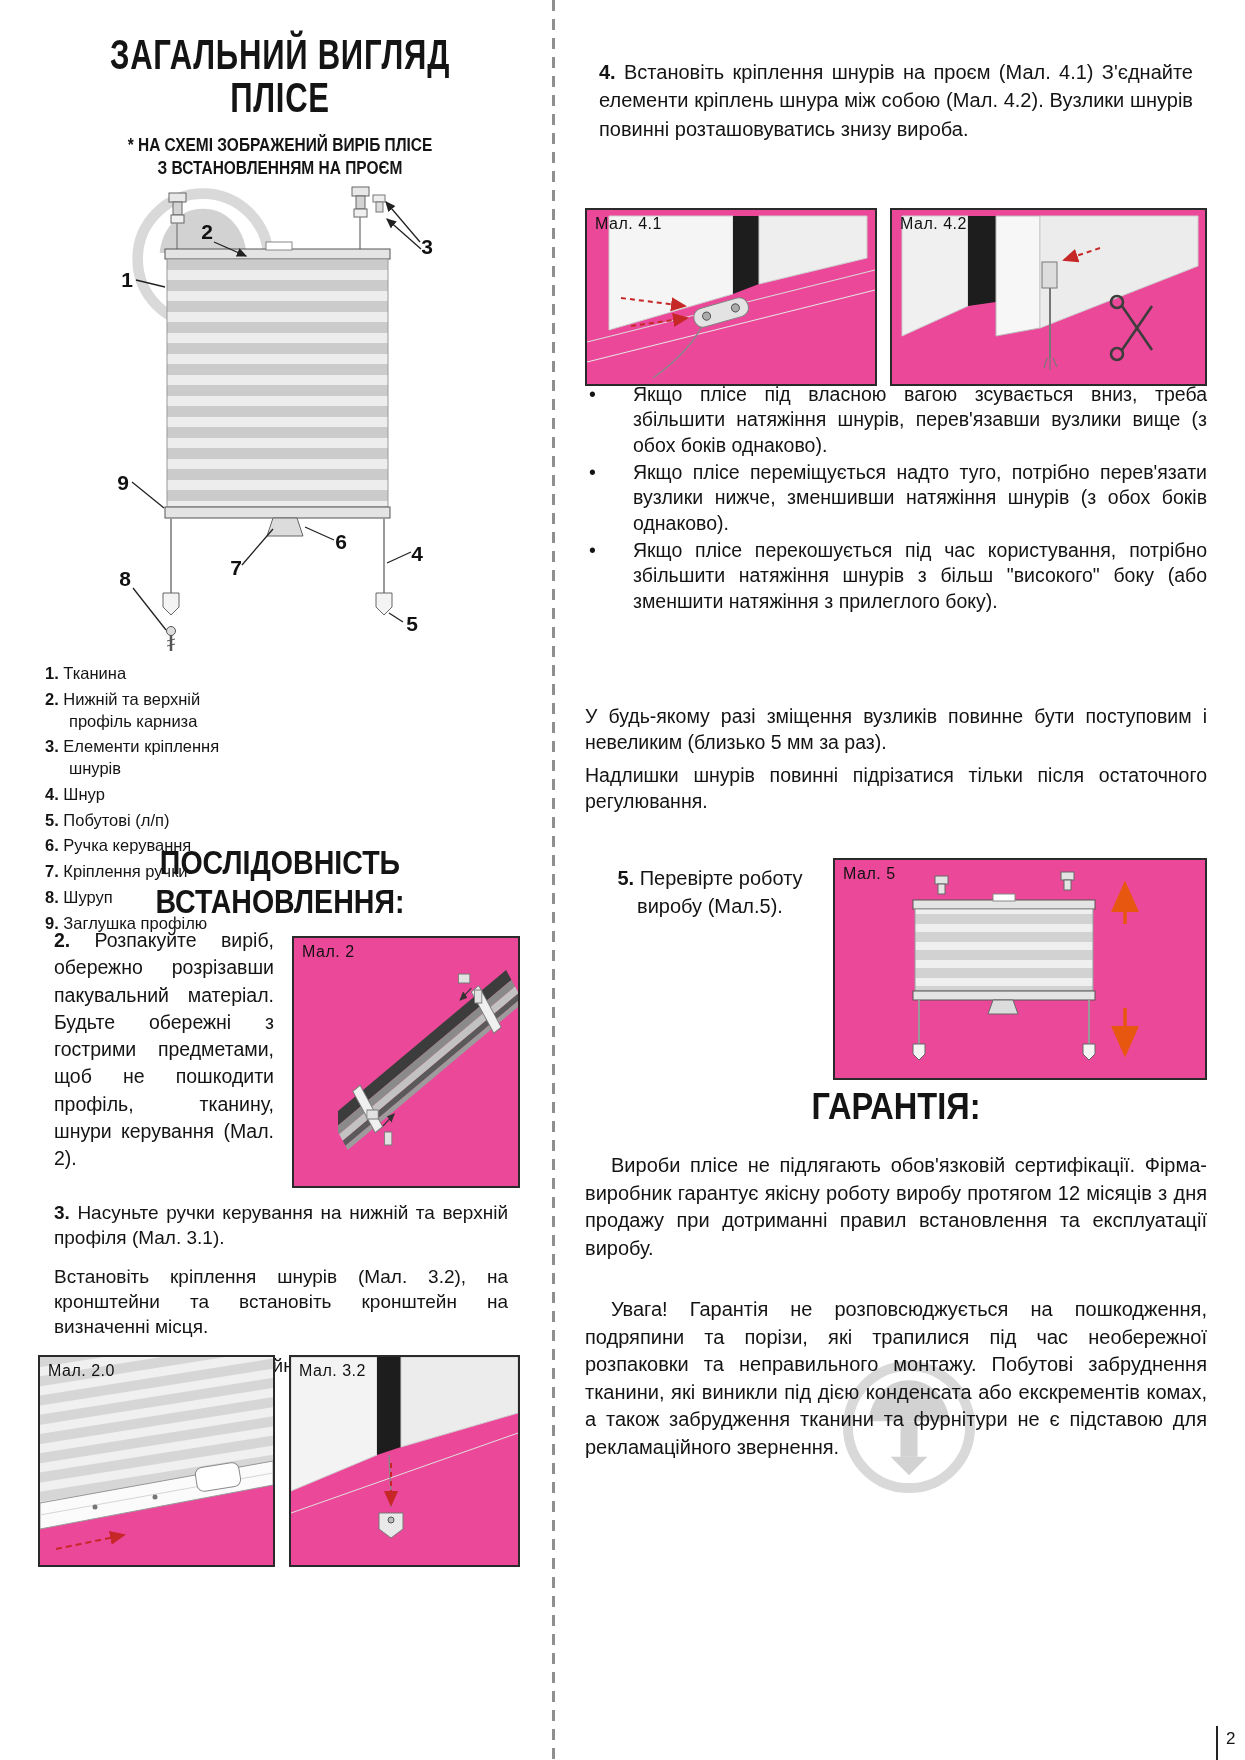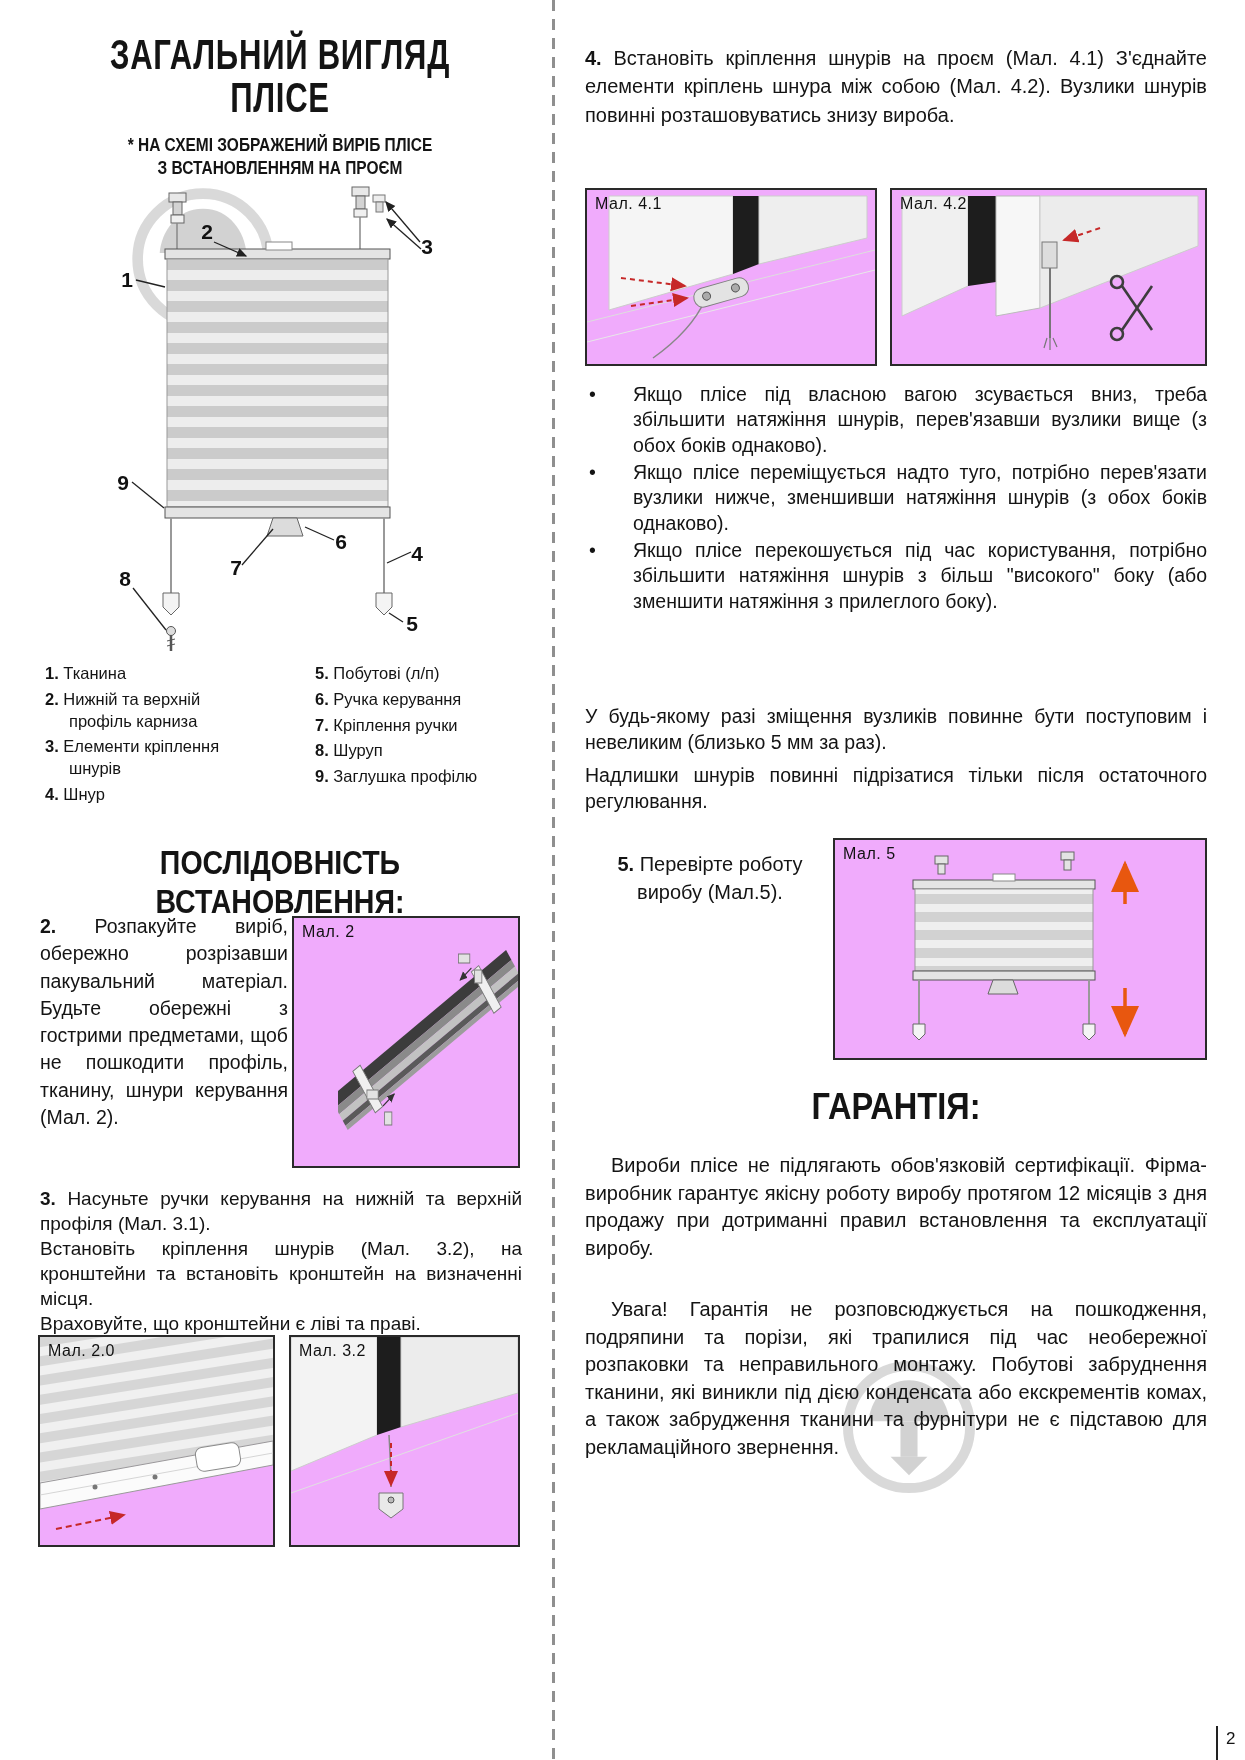--- a/index.html
+++ b/index.html
@@ -20,52 +20,52 @@
     font-weight:bold;font-size:42px;line-height:1.02;letter-spacing:1px;
     transform:scaleX(.74);transform-origin:center;z-index:1;
   }
   .doc-subtitle{
     position:absolute;left:40px;top:134px;width:480px;text-align:center;
     font-weight:bold;font-size:18px;line-height:1.3;
     transform:scaleX(.86);transform-origin:center;z-index:1;
   }
   .main-diagram{position:absolute;left:70px;top:175px;z-index:1;}
 
-  .legend{position:absolute;left:45px;top:663px;width:478px;display:flex;font-size:16.5px;line-height:1.32;z-index:1;}
+  .legend{position:absolute;left:45px;top:663px;width:478px;display:flex;font-size:16.5px;line-height:1.32;z-index:1;flex-direction:column;}
   .legend-col1{width:205px;margin-right:65px;}
   .legend-col2{width:208px;}
   .legend-item{margin:0 0 4px;padding-left:24px;text-indent:-24px;}
   .b{font-weight:bold;}
 
   .seq-title{
     position:absolute;left:40px;top:843px;width:480px;text-align:center;
     font-weight:bold;font-size:34px;transform:scaleX(.84);transform-origin:center;z-index:1;
   }
 
   .text{position:absolute;text-align:justify;z-index:1;}
-  .text p{margin:0;}
+  .text p{margin:14px;}
   .step2{left:40px;top:913px;width:248px;font-size:19.5px;line-height:1.4;}
   .step3{left:40px;top:1186px;width:482px;font-size:19px;line-height:1.32;}
   .step4{left:585px;top:44px;width:622px;font-size:20px;line-height:1.42;}
   .bullets{left:585px;top:382px;width:622px;font-size:19.5px;line-height:1.3;}
   .bullet-item{position:relative;padding-left:48px;text-align:justify;margin:0 0 2px;}
   .bullet-dot{position:absolute;left:4px;top:0;}
   .notes{left:585px;top:704px;width:622px;font-size:19.5px;line-height:1.33;}
   .notes p{margin:0 0 7px;}
   .step5{left:585px;top:850px;width:250px;font-size:20px;line-height:1.4;text-align:center;}
 
   .warranty-title{
     position:absolute;left:585px;top:1086px;width:622px;text-align:center;
     font-weight:bold;font-size:37px;transform:scaleX(.88);transform-origin:center;z-index:1;
   }
   .warranty-p{position:absolute;left:585px;width:622px;font-size:20px;line-height:1.38;text-align:justify;text-indent:26px;z-index:1;}
   .wp1{top:1152px;}
   .wp2{top:1296px;}
 
-  .figure{position:absolute;border:2px solid #2a2a2a;background:#f0abfc;box-sizing:border-box;z-index:1;}
+  .figure{position:absolute;border:2px solid #2a2a2a;background:#ec4899;box-sizing:border-box;z-index:1;margin-top:20px;}
   .figure svg{display:block;width:100%;height:100%;}
   .fig-label{position:absolute;left:8px;top:5px;font-size:16px;letter-spacing:.5px;color:#111;z-index:2;}
   .fig2{left:292px;top:916px;width:228px;height:252px;padding-left:44px;}
   .fig31{left:38px;top:1335px;width:237px;height:212px;}
   .fig32{left:289px;top:1335px;width:231px;height:212px;}
   .fig41{left:585px;top:188px;width:292px;height:178px;}
   .fig42{left:890px;top:188px;width:317px;height:178px;}
   .fig5{left:833px;top:838px;width:374px;height:222px;}
 
   .page-number{position:absolute;left:1226px;top:1729px;font-size:17px;z-index:1;}

